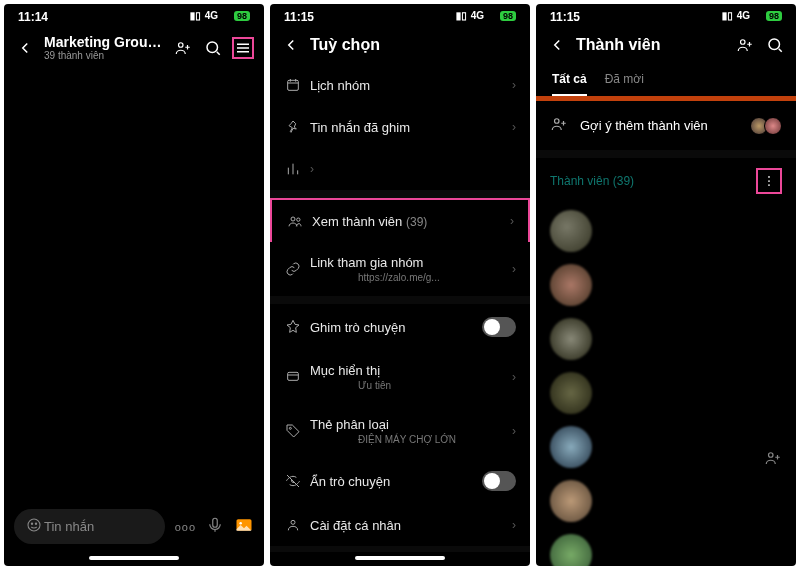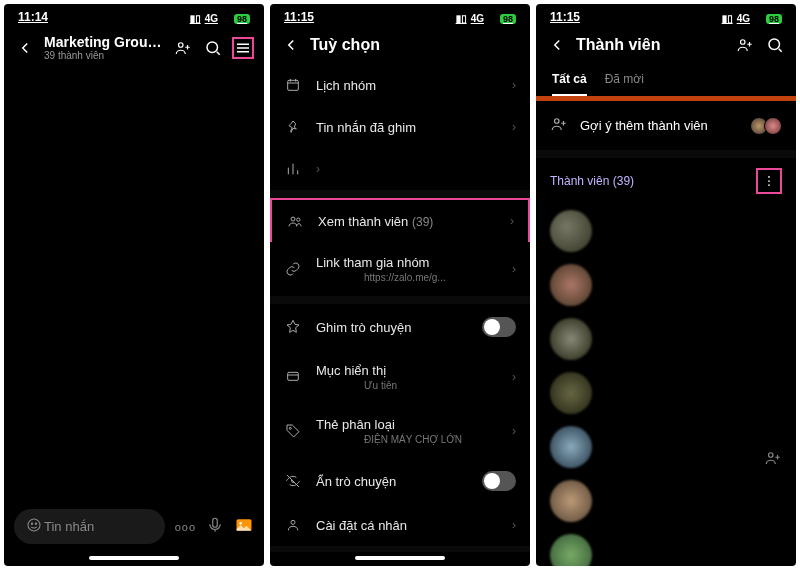--- a/index.html
+++ b/index.html
@@ -1,50 +1,50 @@
 <!DOCTYPE html>
 <html><head>
 <meta charset="utf-8">
 <style>
   * { margin: 0; padding: 0; box-sizing: border-box; }
   body { background: #fff; font-family: -apple-system, Helvetica, Arial, sans-serif; width: 800px; height: 570px; display: flex; gap: 6px; padding: 4px; }
   .phone { flex: 1; background: #000; color: #fff; position: relative; border-radius: 4px; overflow: hidden; display: flex; flex-direction: column; }
-  .status-bar { display: flex; justify-content: space-between; align-items: flex-end; padding: 6px 14px 2px; font-size: 12px; font-weight: 600; text-decoration: underline; }
+  .status-bar { display: flex; justify-content: space-between; align-items: flex-start; padding: 6px 14px 2px; font-size: 12px; font-weight: 600; }
   .status-right { display: flex; align-items: center; gap: 4px; font-size: 10px; }
   .badge-green { background: #2ecc40; color: #000; border-radius: 3px; padding: 0 3px; font-size: 9px; font-weight: 700; margin-left: 12px; }
   .header { display: flex; align-items: center; padding: 8px 10px; gap: 8px; }
   .header .title-block { flex: 1; overflow: hidden; }
   .header .title { font-size: 14px; font-weight: 600; white-space: nowrap; overflow: hidden; text-overflow: ellipsis; }
   .header .subtitle { font-size: 10px; color: #999; }
   .header .single-title { font-size: 16px; }
   .icon-btn { width: 22px; height: 22px; display: flex; align-items: center; justify-content: center; color: #fff; }
   .icon-btn svg { width: 18px; height: 18px; }
   .redbox { border: 2px solid #ec4899; }
   .chat-body { flex: 1; background: #000; }
   .chat-input-bar { display: flex; align-items: center; padding: 8px 10px; gap: 10px; background: #000; }
   .input-pill { flex: 1; background: #1a1a1a; border-radius: 18px; padding: 8px 12px; display: flex; align-items: center; gap: 2px; color: #888; font-size: 13px; }
   .home-indicator { height: 4px; width: 90px; background: #fff; border-radius: 2px; margin: 4px auto 6px; }
   .options-list { flex: 1; overflow-y: hidden; }
-  .option-row { display: flex; align-items: center; padding: 13px 14px; gap: 14px; border-bottom: 0 solid transparent; }
+  .option-row { display: flex; align-items: center; padding: 13px 14px; gap: 8px; border-bottom: 0 solid transparent; }
   .option-row .label { flex: 1; font-size: 13px; color: #e8e8e8; }
   .option-row .sublabel { font-size: 10px; color: #777; margin-top: 2px; padding-left: 48px; }
   .option-row .icon-slot { width: 18px; display: flex; justify-content: center; color: #aaa; }
   .option-row .icon-slot svg { width: 16px; height: 16px; }
   .chevron { color: #555; font-size: 12px; }
   .section-gap { height: 8px; background: #0a0a0a; }
   .toggle { width: 34px; height: 20px; background: #555; border-radius: 10px; position: relative; }
   .toggle::after { content: ""; position: absolute; width: 16px; height: 16px; background: #fff; border-radius: 50%; top: 2px; left: 2px; }
   .tabs { display: flex; gap: 18px; padding: 0 16px; font-size: 12px; border-bottom: 5px solid #c2410c; }
   .tab { padding: 8px 0; color: #888; }
   .tab.active { color: #fff; border-bottom: 2px solid #fff; font-weight: 600; }
   .suggest-row { display: flex; align-items: center; padding: 14px 14px; gap: 12px; font-size: 13px; }
   .mini-avatars { display: flex; }
   .mini-avatars .av { width: 18px; height: 18px; border-radius: 50%; background: radial-gradient(#b96,#433); margin-left: -4px; border: 1px solid #000; }
   .members-header { display: flex; justify-content: space-between; align-items: center; padding: 10px 14px; font-size: 12px; }
-  .members-header .label-blue { color: #c4b5fd; }
+  .members-header .label-blue { color: #0f766e; }
   .kebab-box { width: 26px; height: 26px; display: flex; align-items: center; justify-content: center; }
   .member-list { flex: 1; overflow: hidden; position: relative; }
   .member-row { display: flex; align-items: center; padding: 6px 14px; gap: 12px; }
   .avatar-lg { width: 42px; height: 42px; border-radius: 50%; background: radial-gradient(circle at 40% 40%, #776, #332); filter: blur(1px); }
   .floating-add { position: absolute; right: 14px; top: 245px; color: #888; }
   .count-dim { color: #888; font-size: 12px; }
 </style>
 </head>
 <body>
 

